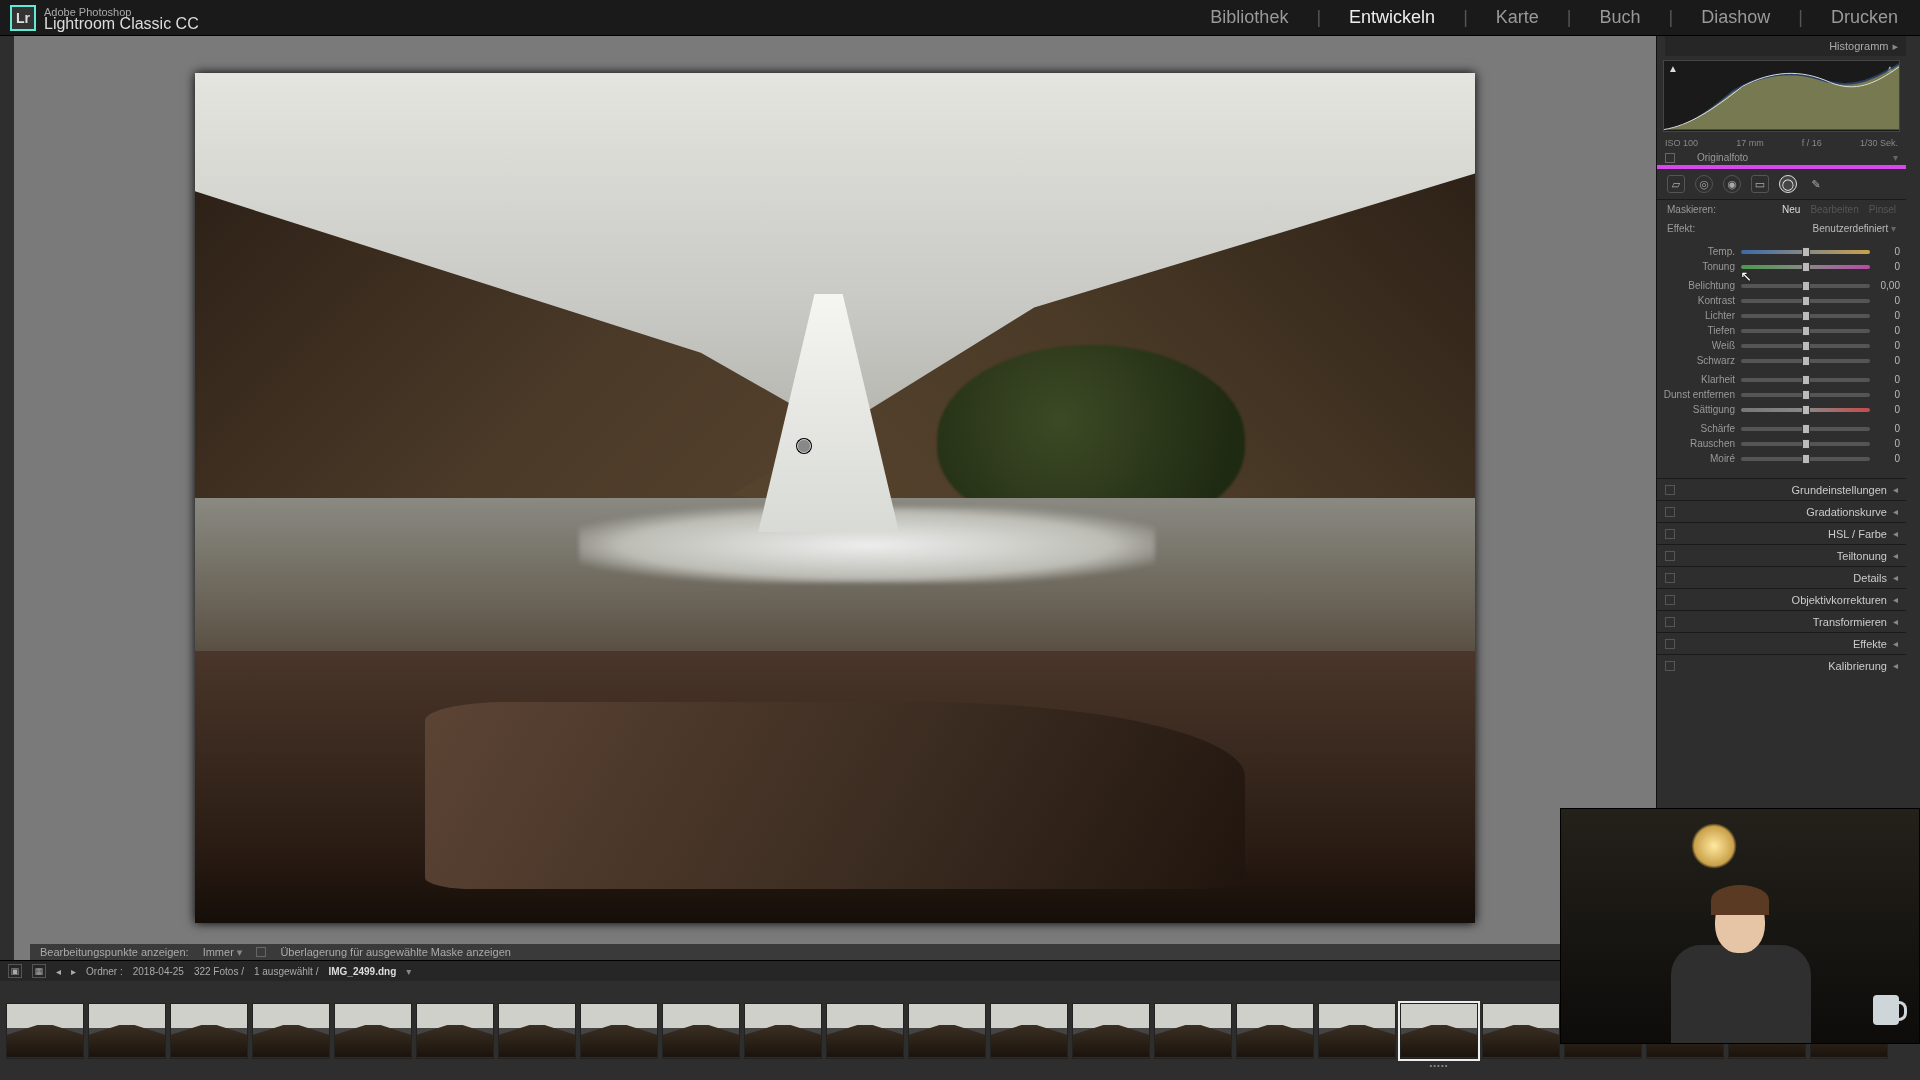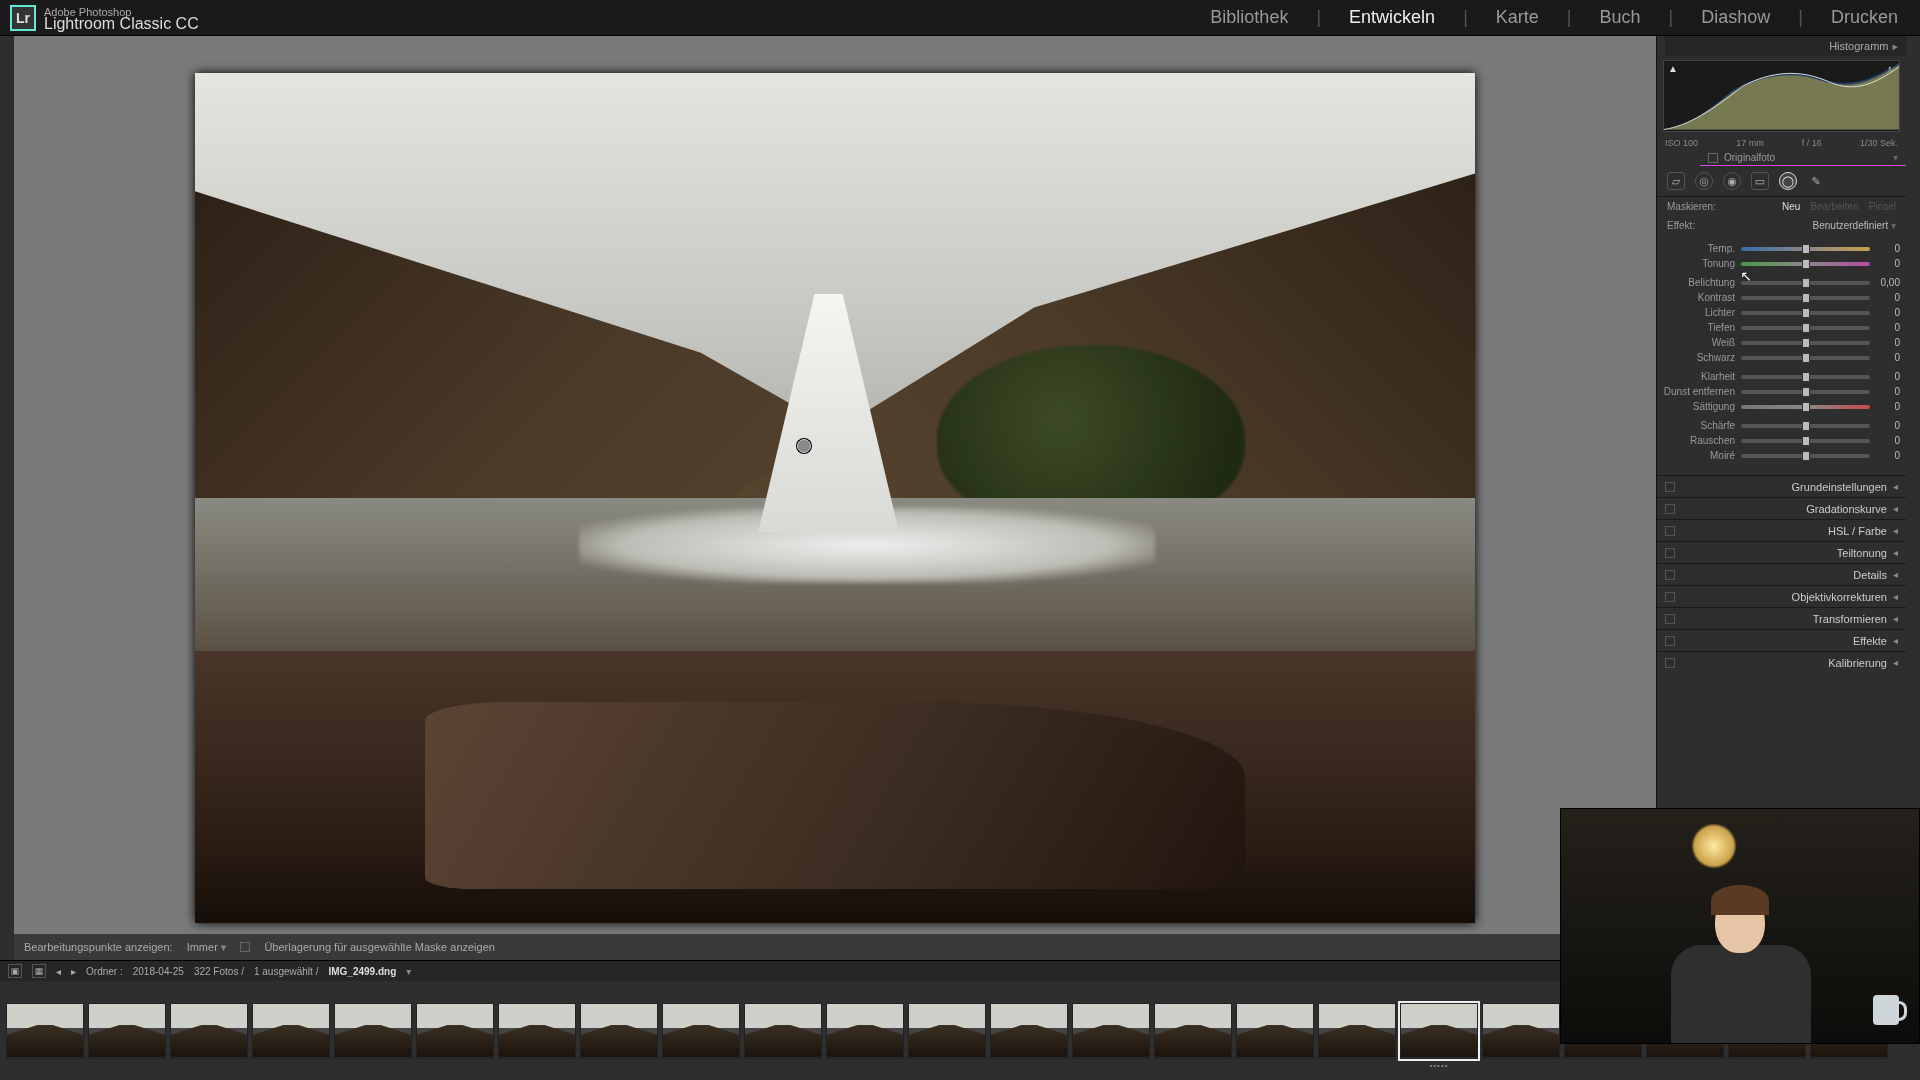--- a/index.html
+++ b/index.html
@@ -25,33 +25,33 @@
 .hill-l { position:absolute; top:12%; left:-4%; width:64%; height:55%; background:linear-gradient(135deg,#2a1e15,#4b3a28 50%,#5a4731); clip-path:polygon(0 0,68% 38%,100% 70%,0 100%); }
 .hill-r { position:absolute; top:10%; right:-4%; width:62%; height:55%; background:linear-gradient(225deg,#2a1e15,#4a3a27 50%,#5a4630); clip-path:polygon(38% 32%,100% 0,100% 100%,0 72%); }
 .bush { position:absolute; top:32%; left:58%; width:24%; height:22%; background:radial-gradient(circle at 40% 40%,#3d4a25,#1f2a12 80%); border-radius:50% 50% 45% 45%; filter:blur(1px);}
 .falls { position:absolute; top:26%; left:44%; width:11%; height:28%; background:linear-gradient(#f5f5f2,#d8dad5); clip-path:polygon(40% 0,60% 0,100% 100%,0 100%); filter:blur(.5px);}
 .river { position:absolute; top:50%; left:0; right:0; height:24%; background:linear-gradient(#8a8a82,#5e5548 70%,#3e352a); }
 .foam { position:absolute; top:51%; left:30%; width:45%; height:9%; background:radial-gradient(ellipse at 50% 50%,#eee,#bdbdb6 60%,transparent 80%); filter:blur(2px);}
 .rocks { position:absolute; bottom:0; left:0; right:0; height:32%; background:linear-gradient(#4a362a,#2b1d14 70%,#150e09); }
 .slab { position:absolute; bottom:4%; left:18%; width:64%; height:22%; background:linear-gradient(120deg,#5c4434,#3a2b20 60%,#20150e); border-radius:10% 40% 6% 6%; }
 .pin { position:absolute; top:43%; left:47%; width:14px;height:14px;border-radius:50%; background:#888; border:1px solid #ccc; box-shadow:0 0 0 1px #000;}
 
-.optbar { position:absolute; bottom:0; left:0; right:0; height:26px; background:#3a3a3a; display:flex; align-items:center; font-size:11px; padding:1px 10px; gap:14px; color:#aaa;}
+.optbar { position:absolute; bottom:0; left:16px; right:0; height:16px; background:#3a3a3a; display:flex; align-items:center; font-size:11px; padding:1px 10px; gap:14px; color:#aaa;}
 .optbar .dd::after{content:" ▾"; color:#888;}
 
 
 .rightpanel { width:250px; background:#2e2e2e; border-left:1px solid #111; overflow:hidden; font-size:11px; }
 .panel-head { height:20px; background:#262626; display:flex; align-items:center; justify-content:flex-end; padding:0 8px; color:#aaa; font-size:11px;margin-left:8px; }
 .panel-head::after { content:" ▸"; margin-left:4px; color:#888;}
 .histo { height:72px; margin:4px 6px; background:#1a1a1a; border:1px solid #444; position:relative; overflow:hidden;}
 .histo svg{position:absolute;inset:0;}
 .histo .tri{position:absolute;top:2px;font-size:10px;color:#ddd;}
 .histo .tri.l{left:4px;} .histo .tri.r{right:4px;}
 .meta { display:flex; justify-content:space-between; padding:2px 8px; font-size:9px; color:#888;}
-.origrow{padding:2px 8px;font-size:10px;color:#999;display:flex;align-items:center;gap:6px;border-bottom:1px solid #d946ef;margin-left:43px;}
+.origrow{padding:2px 8px;font-size:10px;color:#999;display:flex;align-items:center;gap:22px;border-bottom:4px solid #d946ef;}
 .origrow .cb{width:10px;height:10px;border:1px solid #666;}
 .tools { display:flex; gap:10px; padding:6px 10px; align-items:center; border-bottom:1px solid #1a1a1a;}
 .tool { width:18px;height:18px;border:1px solid #555;border-radius:3px;display:flex;align-items:center;justify-content:center;color:#aaa;font-size:11px;}
 .tool.circle{border-radius:50%;}
 .tool.active{border-color:#ddd;color:#eee;background:#444;}
 .maskrow{display:flex;align-items:center;padding:4px 10px;font-size:10px;color:#999;gap:10px;}
 .maskrow .neu{margin-left:auto;color:#ddd;}
 .maskrow .dim{color:#555;}
 .effektrow{display:flex;padding:4px 10px;font-size:10px;color:#999;}
 .effektrow .val{margin-left:auto;color:#bbb;}

